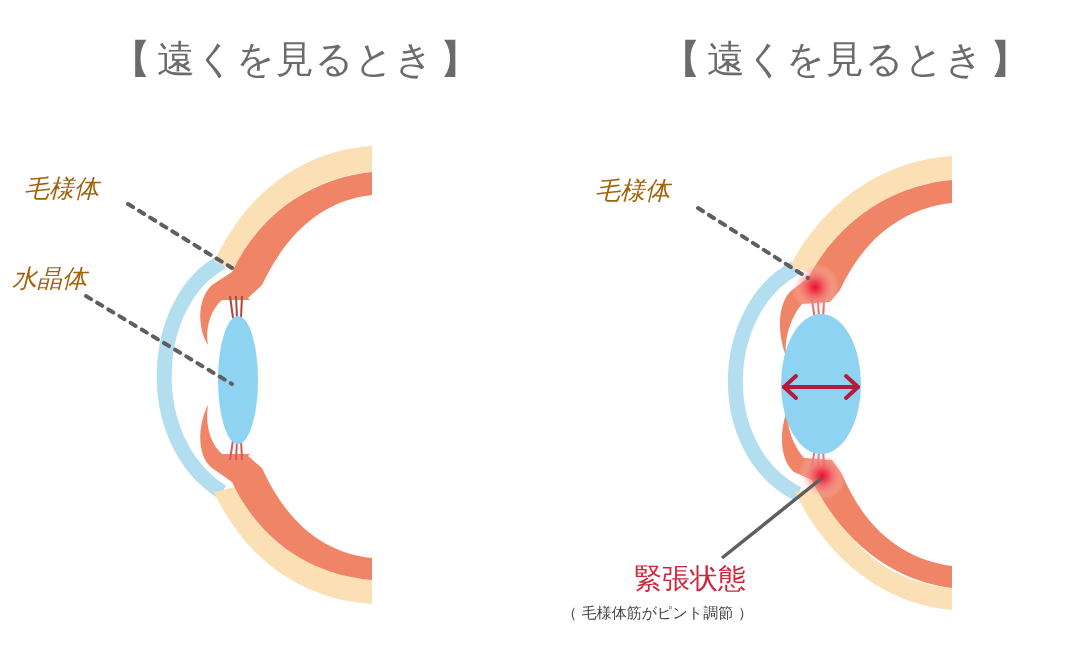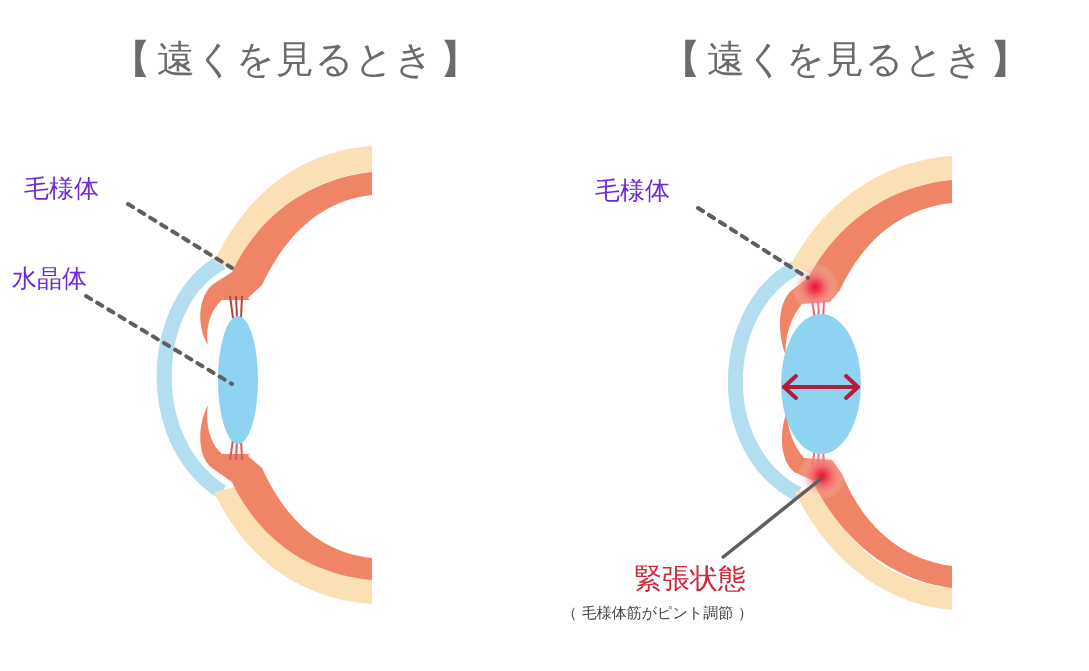--- a/index.html
+++ b/index.html
@@ -1,21 +1,21 @@
 <!DOCTYPE html>
 <html><head>
 <meta charset="utf-8">
 <style>
   html, body { margin:0; padding:0; background:#ffffff; }
   body { width:1089px; height:671px; position:relative; overflow:hidden;
          font-family: "DejaVu Sans", "Liberation Sans", sans-serif; }
   .title { position:absolute; top:34px; font-size:38px; color:#6b6b6b;
            letter-spacing:1px; white-space:nowrap; }
   .title .br { font-weight:bold; color:#6b6b6b; }
-  .lbl { position:absolute; font-size:25px; color:#6d28d9; white-space:nowrap; }
+  .lbl { position:absolute; font-size:25px; color:#a16207; white-space:nowrap;font-style:italic; }
   .tension { position:absolute; font-size:28px; color:#d0263a; white-space:nowrap; }
   .note { position:absolute; font-size:15px; color:#444444; white-space:nowrap; }
   svg { position:absolute; left:0; top:0; }
 </style>
 </head>
 <body>
 
 <div class="title" style="left:72px;margin-left:40px;">
   <span class="br">【</span><span style="margin:0 6px;">遠くを見るとき</span><span class="br">】</span>
 </div>

